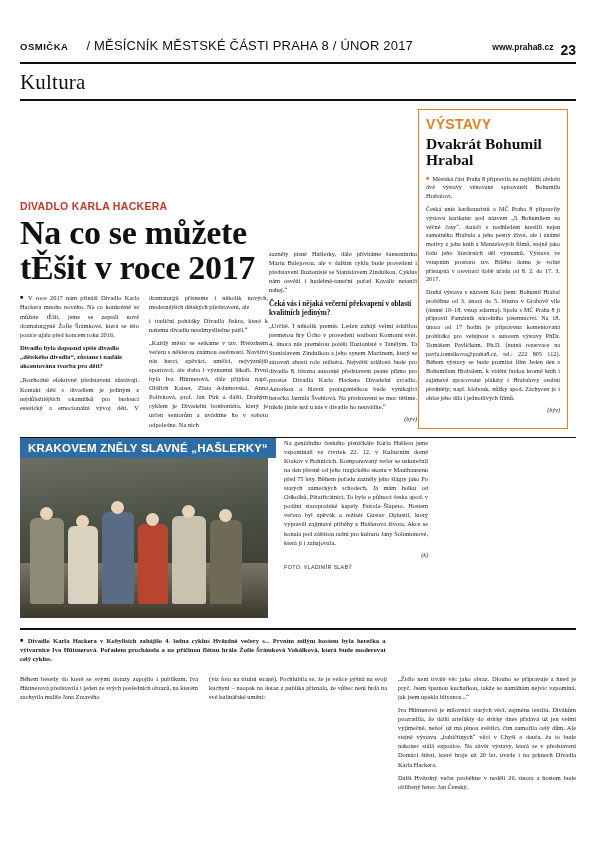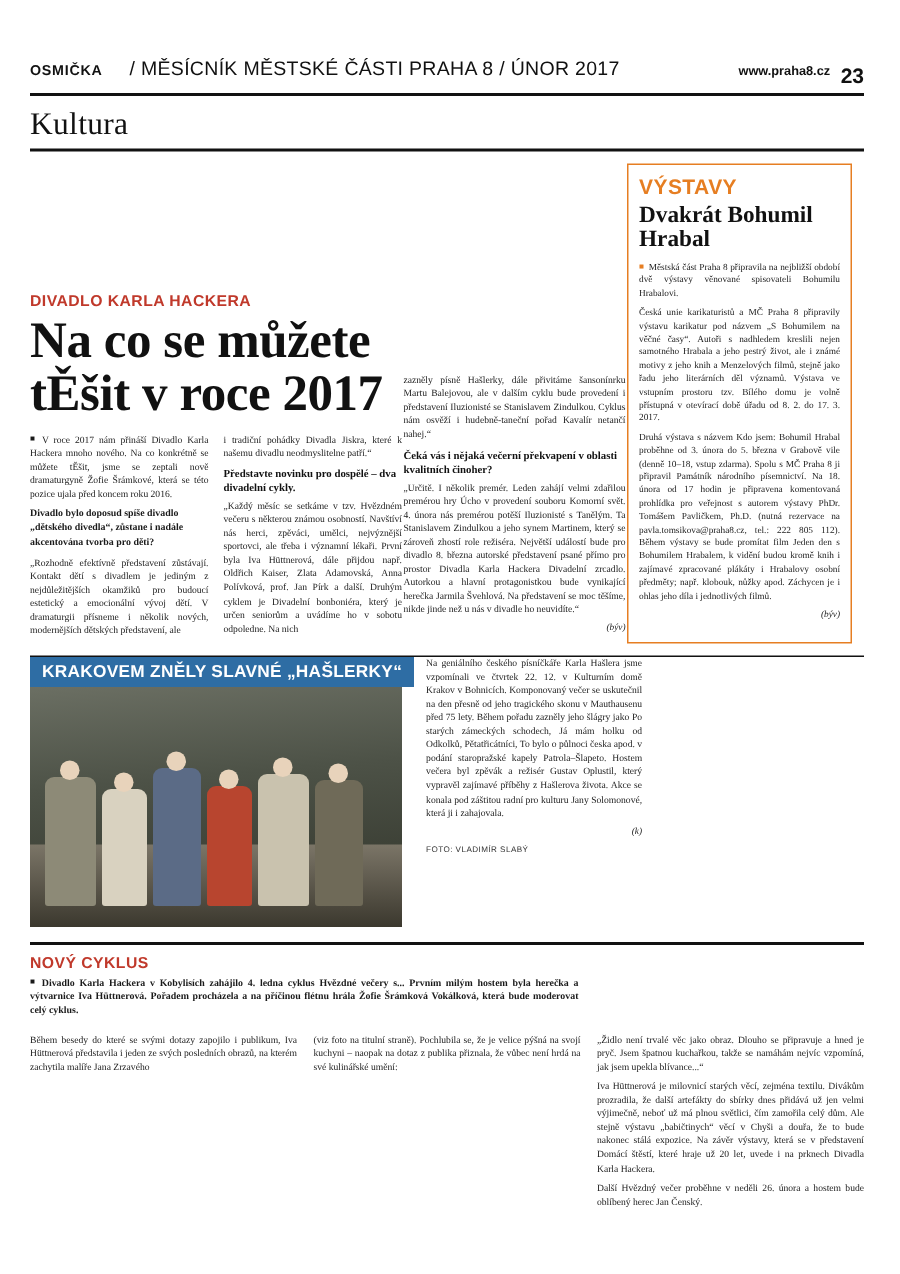--- a/index.html
+++ b/index.html
@@ -276,28 +276,27 @@
   <div class="top-area">
 
     <div class="col col-a">
       <div class="kicker">DIVADLO KARLA HACKERA</div>
       <h1 class="headline">Na co se můžete tĚšit v roce 2017</h1>
       <div class="twocol">
         <p class="body lead-mark">V roce 2017 nám přináší Divadlo Karla Hackera mnoho nového. Na co konkrétně se můžete tĚšit, jsme se zeptali nově dramaturgyně Žofie Šrámkové, která se této pozice ujala před koncem roku 2016.</p>
         <p class="pull-bold">Divadlo bylo doposud spíše divadlo „dětského divedla“, zůstane i nadále akcentována tvorba pro děti?</p>
         <p class="body">„Rozhodně efektívně představení zůstávají. Kontakt dětí s divadlem je jediným z nejdůležitějších okamžiků pro budoucí estetický a emocionální vývoj dětí. V dramaturgii přísneme i několik nových, modernějších dětských představení, ale</p>
         <p class="body">i tradiční pohádky Divadla Jiskra, které k našemu divadlu neodmyslitelne patří.“</p>
-        <p class="subhead">Představte novinku pro dospělé – dva divadelní cykly.</p>
         <p class="body">„Každý měsíc se setkáme v tzv. Hvězdném večeru s některou známou osobností. Navštíví nás herci, zpěváci, umělci, nejvýznější sportovci, ale třeba i významní lékaři. První byla Iva Hüttnerová, dále přijdou např. Oldřich Kaiser, Zlata Adamovská, Anna Polívková, prof. Jan Pírk a další. Druhým cyklem je Divadelní bonboniéra, který je určen seniorům a uvádíme ho v sobotu odpoledne. Na nich</p>
       </div>
     </div>
 
     <div class="col col-b">
       <p class="body">zazněly písně Hašlerky, dále přivitáme šansonínrku Martu Balejovou, ale v dalším cyklu bude provedení i představení Iluzionisté se Stanislavem Zindulkou. Cyklus nám osvěží i hudebně-taneční pořad Kavalír netančí nahej.“</p>
-      <p class="subhead">Čeká vás i nějaká večerní překvapení v oblasti kvalitních činoher?</p>
+      <p class="subhead">Čeká vás i nějaká večerní překvapení v oblasti kvalitních jediným?</p>
       <p class="body">„Určitě. I několik premér. Leden zahájí velmi zdařilou premérou hry Úcho v provedení souboru Komorní svět. 4. února nás premérou potěší Iluzionisté s Tanělým. Ta Stanislavem Zindulkou a jeho synem Martinem, který se zároveň zhostí role režiséra. Největší událostí bude pro divadlo 8. března autorské představení psané přímo pro prostor Divadla Karla Hackera Divadelní zrcadlo. Autorkou a hlavní protagonistkou bude vynikající herečka Jarmila Švehlová. Na představení se moc těšíme, nikde jinde než u nás v divadle ho neuvidíte.“</p>
       <p class="sig">(býv)</p>
     </div>
 
     <div class="col col-c">
       <div class="box-orange">
         <h3>VÝSTAVY</h3>
         <h2>Dvakrát Bohumil Hrabal</h2>
         <p class="body bullet-orange">Městská část Praha 8 připravila na nejbližší období dvě výstavy věnované spisovateli Bohumilu Hrabalovi.</p>
         <p class="body">Česká unie karikaturistů a MČ Praha 8 připravily výstavu karikatur pod názvem „S Bohumilem na věčné časy“. Autoři s nadhledem kreslili nejen samotného Hrabala a jeho pestrý život, ale i známé motivy z jeho knih a Menzelových filmů, stejně jako řadu jeho literárních děl významů. Výstava ve vstupním prostoru tzv. Bílého domu je volně přístupná v otevírací době úřadu od 8. 2. do 17. 3. 2017.</p>
@@ -329,21 +328,20 @@
     <div class="feature-text">
       <p class="body">Na geniálního českého písníčkáře Karla Hašlera jsme vzpomínali ve čtvrtek 22. 12. v Kulturním domě Krakov v Bohnicích. Komponovaný večer se uskutečnil na den přesně od jeho tragického skonu v Mauthausenu před 75 lety. Během pořadu zazněly jeho šlágry jako Po starých zámeckých schodech, Já mám holku od Odkolků, Pětatřicátníci, To bylo o půlnoci česka apod. v podání staropražské kapely Patrola–Šlapeto. Hostem večera byl zpěvák a režisér Gustav Oplustil, který vypravěl zajímavé příběhy z Hašlerova života. Akce se konala pod záštitou radní pro kulturu Jany Solomonové, která ji i zahajovala.</p>
       <p class="sig">(k)</p>
       <div class="credit">FOTO: VLADIMÍR SLABÝ</div>
     </div>
   </div>
 
   <div class="bottom">
     <div class="bottom-flex">
       <div class="bcol-wide">
-        <div class="kicker">NOVÝ CYKLUS</div>
         <p class="body lead-mark" style="font-weight:bold;font-size:6.6px">Divadlo Karla Hackera v Kobylisích zahájilo 4. ledna cyklus Hvězdné večery s... Prvním milým hostem byla herečka a výtvarnice Iva Hüttnerová. Pořadem procházela a na příčinou flétnu hrála Žofie Šrámková Vokálková, která bude moderovat celý cyklus.</p>
       </div>
       <div class="bcol"></div>
     </div>
 
     <div class="bottom-flex" style="margin-top:6px">
       <div class="bcol">
         <p class="body">Během besedy do které se svými dotazy zapojilo i publikum, Iva Hüttnerová představila i jeden ze svých posledních obrazů, na kterém zachytila malíře Jana Zrzavého</p>
       </div>
       <div class="bcol">

